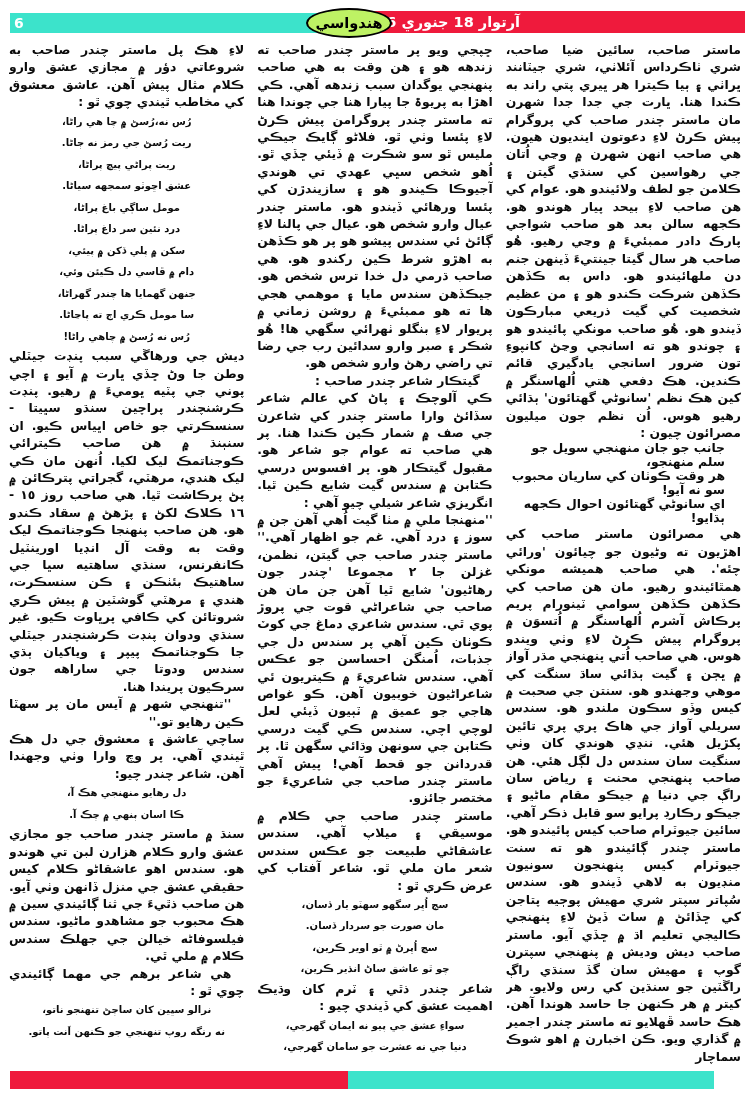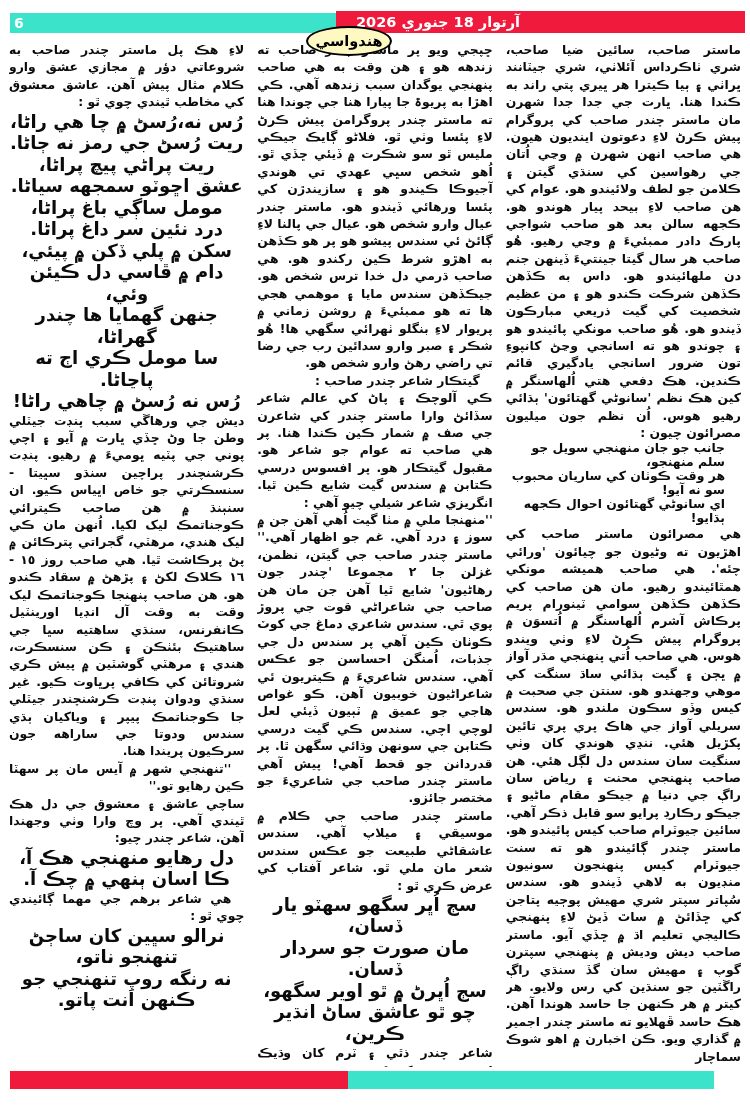--- a/index.html
+++ b/index.html
@@ -7,31 +7,31 @@
         font-family:"DejaVu Sans",sans-serif;overflow:hidden;direction:rtl;}
   
   .band{position:absolute;}
   #band-teal-top{left:10px;top:13px;width:328px;height:20px;}
   #band-red-top{left:336px;top:11px;width:409px;height:22px;}
   #page-number{position:absolute;left:14px;top:14px;color:#fff;font-weight:bold;
                font-size:14px;line-height:19px;}
   #date-box{position:absolute;left:352px;top:11px;width:390px;height:22px;color:#fff;
             font-weight:bold;font-size:14.5px;line-height:22px;direction:rtl;
             text-align:left;padding-left:4px;}
-  #logo-oval{position:absolute;left:306px;top:8px;width:82px;height:26px;background:#fef9c3;
+  #logo-oval{position:absolute;left:306px;top:8px;width:82px;height:26px;background:#bef264;
              border:2.5px solid #000;border-radius:50%;display:flex;align-items:center;
-             justify-content:center;font-weight:bold;font-size:14.5px;color:#000;z-index:3;margin-top:18px;}
+             justify-content:center;font-weight:bold;font-size:14.5px;color:#000;z-index:3;}
   
   #columns{position:absolute;top:41px;left:9px;width:732px;height:1026px;display:flex;
            direction:rtl;gap:13px;overflow:hidden;}
   .col{flex:1 1 0;overflow:hidden;direction:rtl;color:#0b0b0b;}
   .para{text-align:justify;text-justify:inter-word;font-weight:bold;font-size:12.4px;
         line-height:17.4px;margin:0;}
   .para.indent{text-indent:13px;}
-  .verse-line{text-align:center;font-weight:bold;font-size:18px;line-height:21.5px;}
+  .verse-line{text-align:center;font-weight:bold;font-size:10px;line-height:21.5px;}
   .verse-inset{text-align:right;padding-right:16px;font-weight:bold;font-size:12.4px;
                line-height:14px;}
   
   #band-red-bottom{left:10px;top:1071px;width:338px;height:18px;}
   #band-teal-bottom{left:348px;top:1071px;width:366px;height:18px;}
 </style>
 </head>
 <body>
 
 <div id="page">
@@ -53,21 +53,21 @@
         <div class="para">هي مصرائون ماستر صاحب کي اهڙيون ته وڻيون جو چيائون 'ورائي چئه'. هي صاحب هميشه مونکي همٿائيندو رهيو. مان هن صاحب کي ڪڏهن ڪڏهن سوامي ٽينورام پريم پرڪاش آشرم اُلهاسنگر ۾ اُتسوَن ۾ پروگرام پيش ڪرڻ لاءِ وٺي ويندو هوس. هي صاحب اُتي پنهنجي مڌر آواز ۾ ڀڄن ۽ گيت ٻڌائي ساڌ سنگت کي موهي وجهندو هو. سنتن جي صحبت ۾ کيس وڏو سڪون ملندو هو. سندس سريلي آواز جي هاڪ پري پري تائين پکڙيل هئي. ننڍي هوندي کان وٺي سنگيت سان سندس دل لڳل هئي. هن صاحب پنهنجي محنت ۽ رياض سان راڳ جي دنيا ۾ جيڪو مقام ماڻيو ۽ جيڪو رڪارڊ پرايو سو قابل ذڪر آهي. سائين جيوٽرام صاحب کيس پائيندو هو. ماستر چندر ڳائيندو هو ته سنت جيوٽرام کيس پنهنجون سونيون منڊيون به لاهي ڏيندو هو. سندس سُپاتر سپتر شري مهيش پوڄيه پتاجن کي ڇڏائڻ ۾ ساٿ ڏيڻ لاءِ پنهنجي ڪاليجي تعليم اڌ ۾ ڇڏي آيو. ماستر صاحب ديش وديش ۾ پنهنجي سپترن گوپ ۽ مهيش سان گڏ سنڌي راڳ راڱٽين جو سنڌين کي رس ولايو. هر کيتر ۾ هر ڪنهن جا حاسد هوندا آهن. هڪ حاسد ڦهلايو ته ماستر چندر اجمير ۾ گذاري ويو. ڪن اخبارن ۾ اهو شوڪ سماچار</div>
       </div>
       <div class="col">
         <div class="para">ڇپجي ويو پر ماستر چندر صاحب ته زندهه هو ۽ هن وقت به هي صاحب پنهنجي يوگدان سبب زندهه آهي. ڪي اهڙا به پريوۃ جا پيارا هنا جي چوندا هنا ته ماستر چندر پروگرامن پيش ڪرڻ لاءِ پئسا وٺي ٿو. فلاڻو ڳايڪ جيڪي مليس ٿو سو شڪرت ۾ ڏيئي ڇڏي ٿو. اُهو شخص سڀي عهدي تي هوندي آجيوڪا ڪيندو هو ۽ سازيندڙن کي پئسا ورهائي ڏيندو هو. ماستر چندر عيال وارو شخص هو. عيال جي پالنا لاءِ ڳائڻ ئي سندس پيشو هو پر هو ڪڏهن به اهڙو شرط ڪين رکندو هو. هي صاحب ڌرمي دل خدا ترس شخص هو. جيڪڏهن سندس مايا ۽ موهمي هجي ها ته هو ممبئيءَ ۾ روشن زماني ۾ پريوار لاءِ بنگلو ٺهرائي سگهي ها! هُو شڪر ۽ صبر وارو سدائين رب جي رضا تي راضي رهڻ وارو شخص هو.</div>
         <div class="para indent">گيتڪار شاعر چندر صاحب :</div>
         <div class="para">ڪي آلوچڪ ۽ پاڻ کي عالم شاعر سڏائڻ وارا ماستر چندر کي شاعرن جي صف ۾ شمار ڪين ڪندا هنا. پر هي صاحب ته عوام جو شاعر هو. مقبول گيتڪار هو. پر افسوس درسي ڪتابن ۾ سندس گيت شايع ڪين ٿيا. انگريزي شاعر شيلي چيو آهي :</div>
         <div class="para">''منهنجا ملي ۾ مٺا گيت اُهي آهن جن ۾ سوز ۽ درد آهي. غم جو اظهار آهي.'' ماستر چندر صاحب جي گيتن، نظمن، غزلن جا ٢ مجموعا 'چندر جون رهاڻيون' شايع ٿيا آهن جن مان هن صاحب جي شاعراڻي قوت جي پروڙ پوي ٿي. سندس شاعري دماغ جي کوٽ ڪوٺان ڪين آهي پر سندس دل جي جذبات، اُمنگن احساسن جو عڪس آهي. سندس شاعريءَ ۾ ڪيتريون ئي شاعراڻيون خوبيون آهن. ڪو غواص هاجي جو عميق ۾ ٽٻيون ڏيئي لعل لوچي اچي. سندس ڪي گيت درسي ڪتابن جي سونهن وڌائي سگهن ٿا. پر قدردانن جو قحط آهي! پيش آهي ماستر چندر صاحب جي شاعريءَ جو مختصر جائزو.</div>
         <div class="para">ماستر چندر صاحب جي ڪلام ۾ موسيقي ۽ ميلاپ آهي. سندس عاشقاڻي طبيعت جو عڪس سندس شعر مان ملي ٿو. شاعر آفتاب کي عرض ڪري ٿو :</div>
         <div class="verse-line">سڄ اُڀر سگهو سهٽو يار ڏسان،</div>
         <div class="verse-line">مان صورت جو سردار ڏسان.</div>
-        <div class="verse-line">سڄ اُڀرڻ ۾ ٿو اوير سگهو،</div>
+        <div class="verse-line">سڄ اُڀرڻ ۾ ٿو اوير ڪرين،</div>
         <div class="verse-line">چو ٿو عاشق ساڻ انڌير ڪرين،</div>
         <div class="para">شاعر چندر ذٿي ۽ ٽرم کان وڌيڪ اهميت عشق کي ڏيندي چيو :</div>
         <div class="verse-line">سواءِ عشق جي پيو نه ايمان گهرجي،</div>
         <div class="verse-line">دنيا جي نه عشرت جو سامان گهرجي،</div>
       </div>
       <div class="col">
         <div class="para">لاءِ هڪ پل ماستر چندر صاحب به شروعاتي دؤر ۾ مجازي عشق وارو ڪلام مثال پيش آهن. عاشق معشوق کي مخاطب ٿيندي چوي ٿو :</div>
         <div class="verse-line">رُس نه،رُسڻ ۾ چا هي راڻا،</div>
         <div class="verse-line">ريت رُسڻ جي رمز نه ڄاڻا.</div>
         <div class="verse-line">ريت پراڻي پيچ پراڻا،</div>
@@ -77,20 +77,21 @@
         <div class="verse-line">سکن ۾ پلي ڏکن ۾ پيئي،</div>
         <div class="verse-line">دام ۾ ڦاسي دل ڪيئن وئي،</div>
         <div class="verse-line">جنهن گهمايا ها چندر گهراڻا،</div>
         <div class="verse-line">سا مومل ڪري اڄ ته پاڃاڻا.</div>
         <div class="verse-line">رُس نه رُسڻ ۾ چاهي راڻا!</div>
         <div class="para">ديش جي ورهاڱي سبب پنڊت جيٽلي وطن جا وڻ ڇڏي ڀارت ۾ آيو ۽ اچي پوني جي پٽيه ڀوميءَ ۾ رهيو. پنڊت ڪرشنچندر پراچين سنڌو سڀيتا - سنسڪرتي جو خاص اڀياس ڪيو. ان سنٻنڌ ۾ هن صاحب ڪيترائي ڪوجناتمڪ ليک لکيا. اُنهن مان ڪي ليک هندي، مرهٽي، گجراتي پترڪائن ۾ پڻ پرڪاشت ٿيا. هي صاحب روز ١٥ - ١٦ ڪلاڪ لکڻ ۽ پڙهڻ ۾ سقاد ڪندو هو. هن صاحب پنهنجا ڪوجناتمڪ ليک وقت به وقت آل انڊيا اورينٽيل ڪانفرنس، سنڌي ساهتيه سڀا جي ساهتيڪ بئٺڪن ۽ ڪن سنسڪرت، هندي ۽ مرهٽي گوشٽين ۾ پيش ڪري شروتائن کي ڪافي پرڀاوت ڪيو. غير سنڌي ودوان پنڊت ڪرشنچندر جيٽلي جا ڪوجناتمڪ پيپر ۽ وياکيان ٻڌي سندس ودوتا جي ساراهه جون سرڪيون پريندا هنا.</div>
         <div class="para indent">''تنهنجي شهر ۾ آيس مان پر سهٽا ڪين رهايو تو.''</div>
         <div class="para">ساچي عاشق ۽ معشوق جي دل هڪ ٿيندي آهي. پر وچ وارا وٺي وجهندا آهن. شاعر چندر چيو:</div>
         <div class="verse-line">دل رهايو منهنجي هڪ آ،</div>
         <div class="verse-line">ڪا اسان ٻنهي ۾ چڪ آ.</div>
+        <div class="para">سنڌ ۾ ماستر چندر صاحب جو مجازي عشق وارو ڪلام هزارن لبن تي هوندو هو. سندس اهو عاشقاڻو ڪلام کيس حقيقي عشق جي منزل ڏانهن وٺي آيو. هن صاحب ذٿيءَ جي ثنا ڳائيندي سين ۾ هڪ محبوب جو مشاهدو ماڻيو. سندس فيلسوفاڻه خيالن جي جهلڪ سندس ڪلام ۾ ملي ٿي.</div>
         <div class="para indent">هي شاعر برهم جي مهما ڳائيندي چوي ٿو :</div>
         <div class="verse-line">نرالو سڀين کان ساڄڻ تنهنجو ناتو،</div>
         <div class="verse-line">نه رنگه روپ تنهنجي جو ڪنهن اَنت پاتو.</div>
       </div>
     </div>
 
   <div class="band" id="band-red-bottom" style="background: rgb(239, 26, 60);"></div>
   <div class="band" id="band-teal-bottom" style="background: rgb(60, 227, 203);"></div>
 
 </div>

